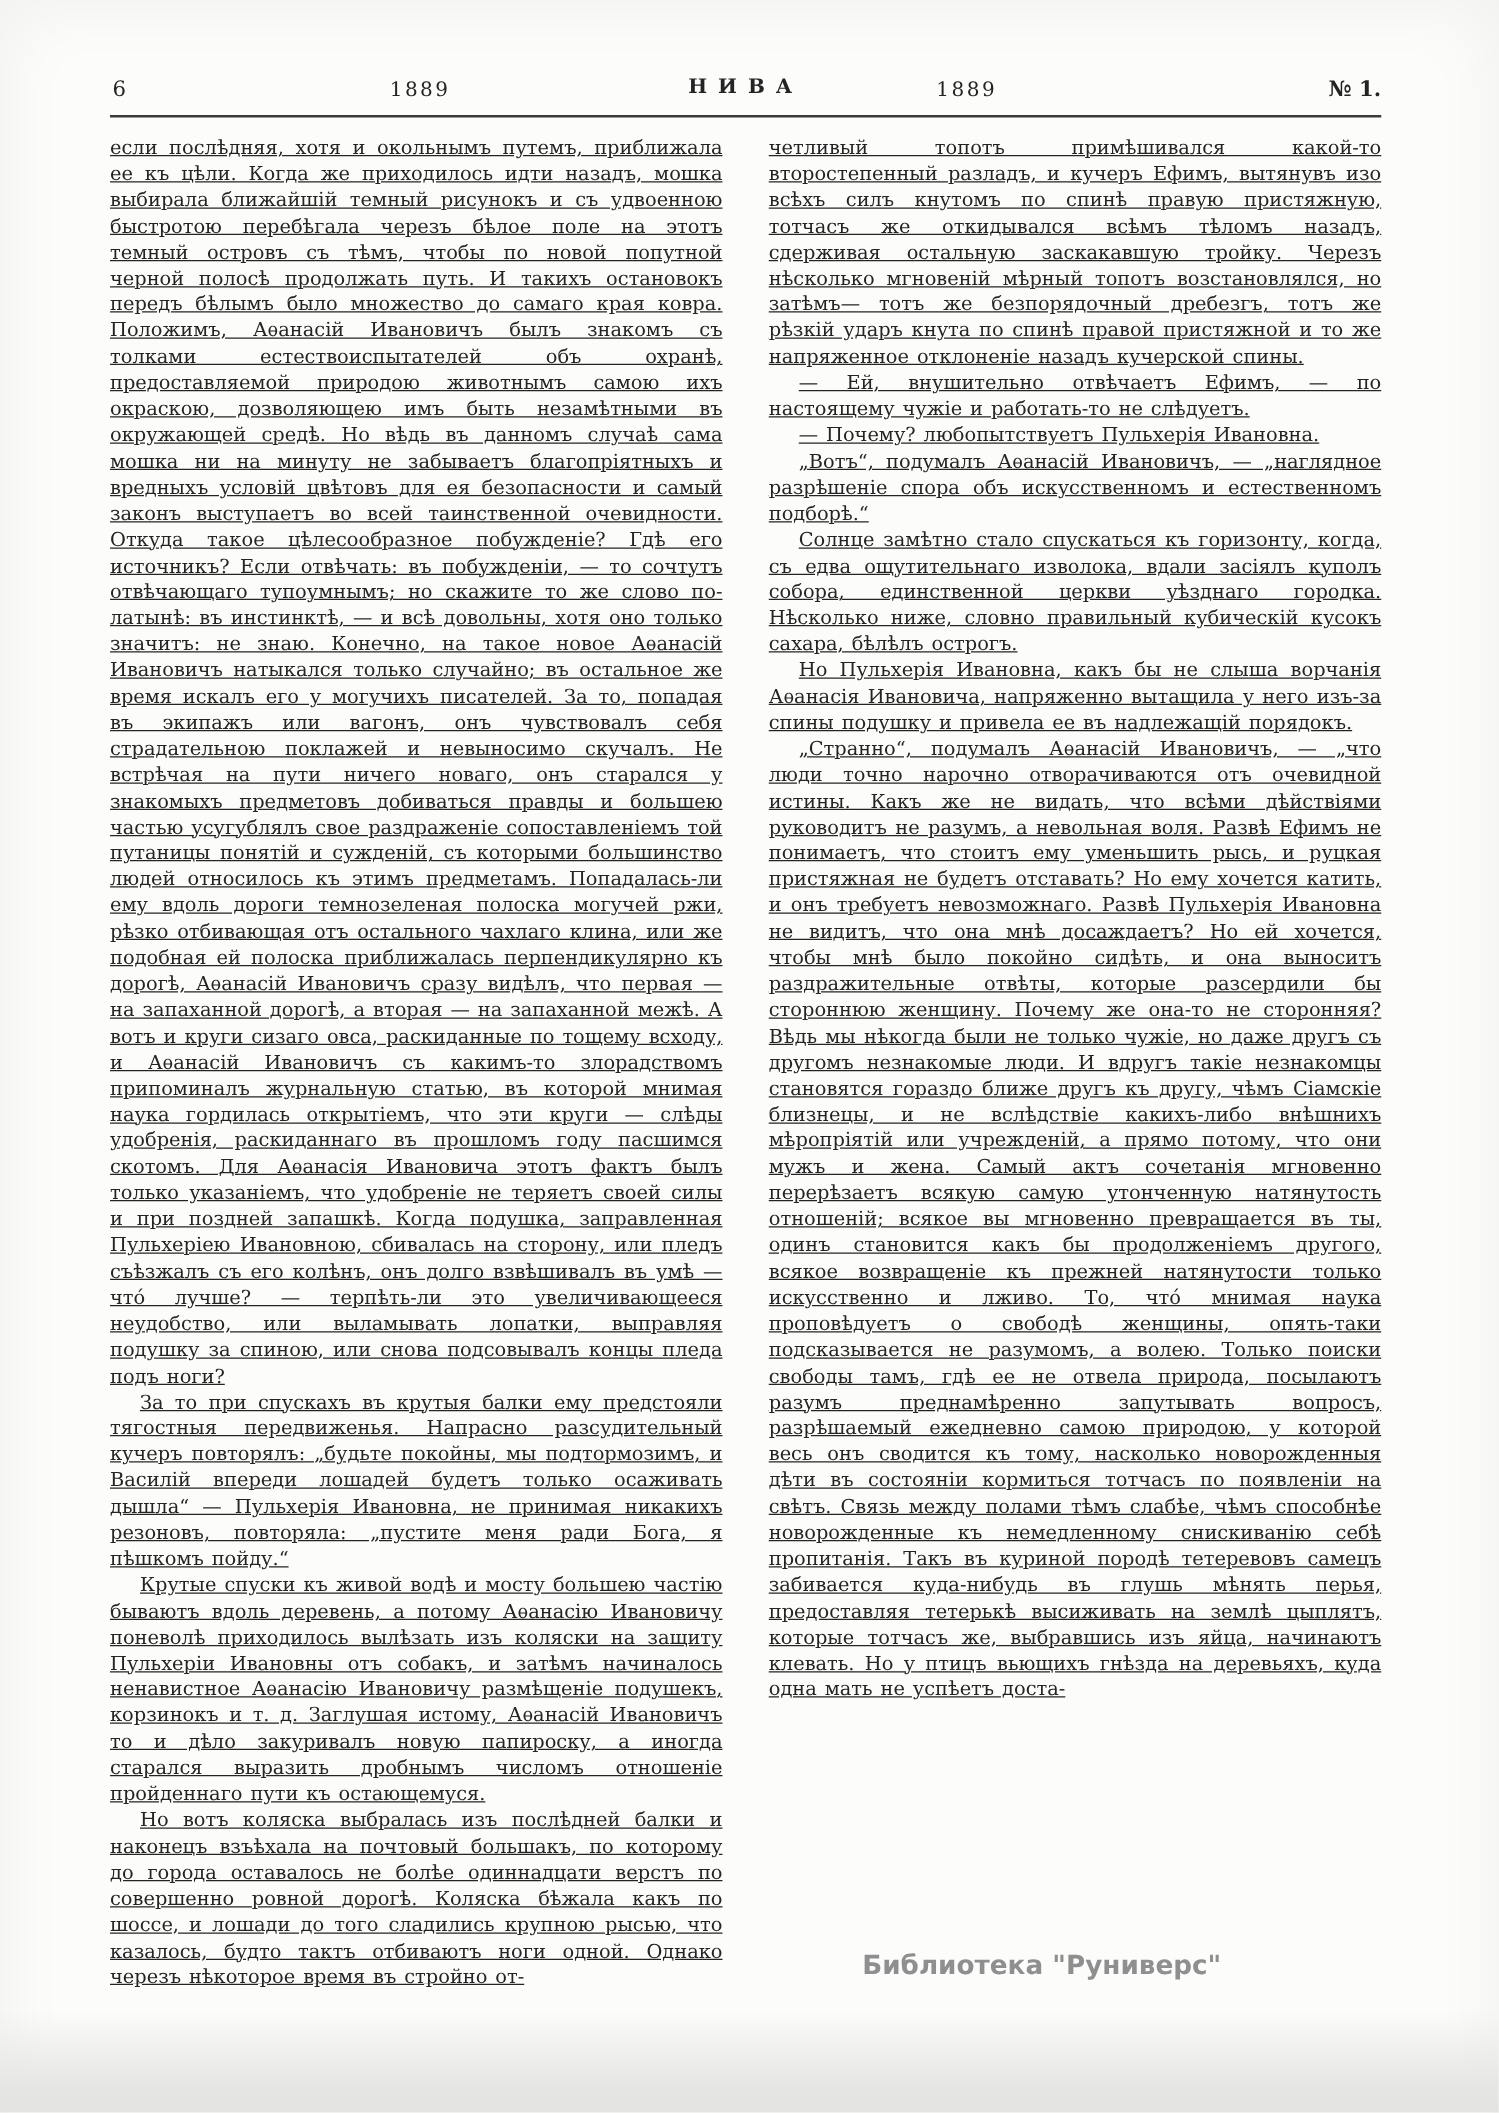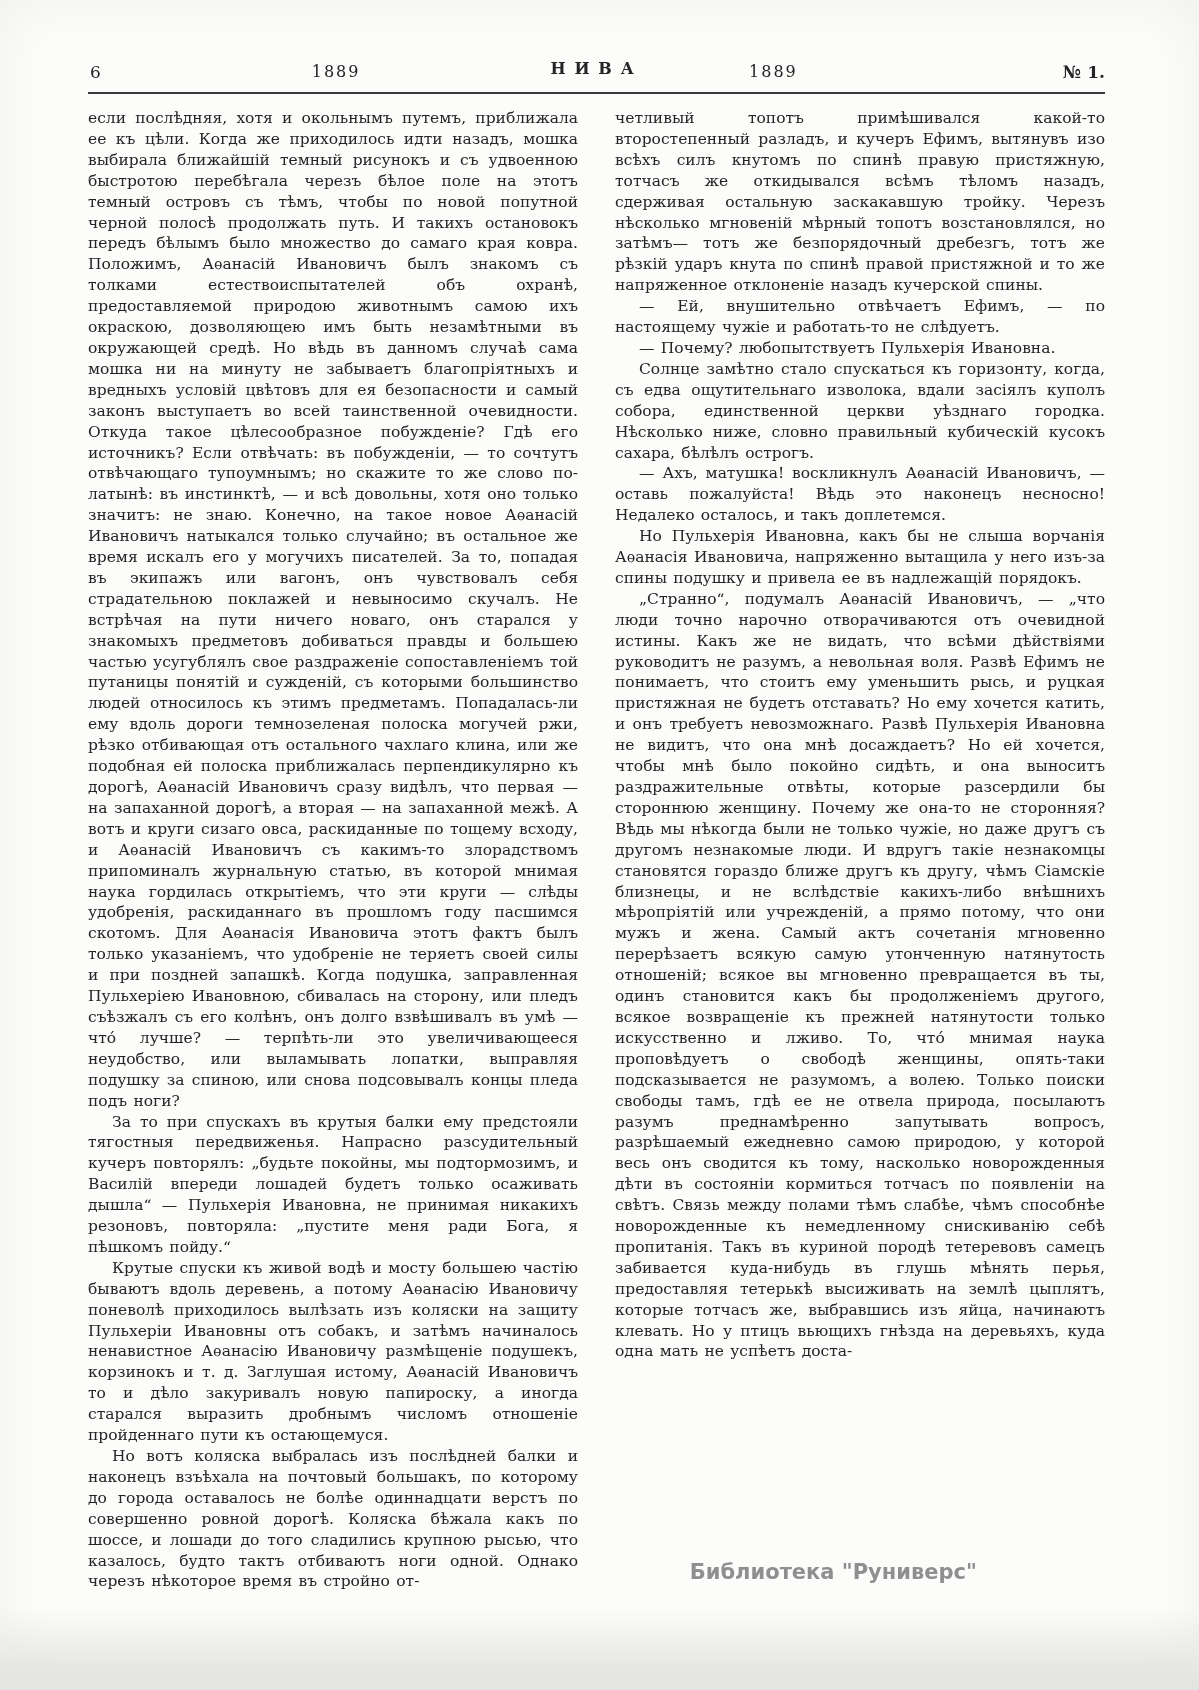--- a/index.html
+++ b/index.html
@@ -44,20 +44,21 @@
     gap: 37px;
     margin-top: 14px;
   }
   .column {
     width: 490px;
     font-size: 15.5px;
     line-height: 20.9px;
     text-align: justify;
     word-spacing: 0.09em;
     hyphens: auto;
+    text-decoration: underline;
   }
   .column p.para {
     margin: 0;
     text-indent: 24px;
   }
   .column p.para.noindent { text-indent: 0; }
   .watermark {
     position: absolute;
     top: 1560px;
     right: 222px;
@@ -96,22 +97,22 @@
     <div class="column">
         <p class="para noindent">если послѣдняя, хотя и окольнымъ путемъ, приближала ее къ цѣли. Когда же приходилось идти назадъ, мошка выбирала ближайшій темный рисунокъ и съ удвоенною быстротою перебѣгала черезъ бѣлое поле на этотъ темный островъ съ тѣмъ, чтобы по новой попутной черной полосѣ продолжать путь. И такихъ остановокъ передъ бѣлымъ было множество до самаго края ковра. Положимъ, Аѳанасій Ивановичъ былъ знакомъ съ толками естествоиспытателей объ охранѣ, предоставляемой природою животнымъ самою ихъ окраскою, дозволяющею имъ быть незамѣтными въ окружающей средѣ. Но вѣдь въ данномъ случаѣ сама мошка ни на минуту не забываетъ благопріятныхъ и вредныхъ условій цвѣтовъ для ея безопасности и самый законъ выступаетъ во всей таинственной очевидности. Откуда такое цѣлесообразное побужденіе? Гдѣ его источникъ? Если отвѣчать: въ побужденіи, — то сочтутъ отвѣчающаго тупоумнымъ; но скажите то же слово по-латынѣ: въ инстинктѣ, — и всѣ довольны, хотя оно только значитъ: не знаю. Конечно, на такое новое Аѳанасій Ивановичъ натыкался только случайно; въ остальное же время искалъ его у могучихъ писателей. За то, попадая въ экипажъ или вагонъ, онъ чувствовалъ себя страдательною поклажей и невыносимо скучалъ. Не встрѣчая на пути ничего новаго, онъ старался у знакомыхъ предметовъ добиваться правды и большею частью усугублялъ свое раздраженіе сопоставленіемъ той путаницы понятій и сужденій, съ которыми большинство людей относилось къ этимъ предметамъ. Попадалась-ли ему вдоль дороги темнозеленая полоска могучей ржи, рѣзко отбивающая отъ остального чахлаго клина, или же подобная ей полоска приближалась перпендикулярно къ дорогѣ, Аѳанасій Ивановичъ сразу видѣлъ, что первая — на запаханной дорогѣ, а вторая — на запаханной межѣ. А вотъ и круги сизаго овса, раскиданные по тощему всходу, и Аѳанасій Ивановичъ съ какимъ-то злорадствомъ припоминалъ журнальную статью, въ которой мнимая наука гордилась открытіемъ, что эти круги — слѣды удобренія, раскиданнаго въ прошломъ году пасшимся скотомъ. Для Аѳанасія Ивановича этотъ фактъ былъ только указаніемъ, что удобреніе не теряетъ своей силы и при поздней запашкѣ. Когда подушка, заправленная Пульхеріею Ивановною, сбивалась на сторону, или пледъ съѣзжалъ съ его колѣнъ, онъ долго взвѣшивалъ въ умѣ — что́ лучше? — терпѣть-ли это увеличивающееся неудобство, или выламывать лопатки, выправляя подушку за спиною, или снова подсовывалъ концы пледа подъ ноги?</p>
         <p class="para">За то при спускахъ въ крутыя балки ему предстояли тягостныя передвиженья. Напрасно разсудительный кучеръ повторялъ: „будьте покойны, мы подтормозимъ, и Василій впереди лошадей будетъ только осаживать дышла“ — Пульхерія Ивановна, не принимая никакихъ резоновъ, повторяла: „пустите меня ради Бога, я пѣшкомъ пойду.“</p>
         <p class="para">Крутые спуски къ живой водѣ и мосту большею частію бываютъ вдоль деревень, а потому Аѳанасію Ивановичу поневолѣ приходилось вылѣзать изъ коляски на защиту Пульхеріи Ивановны отъ собакъ, и затѣмъ начиналось ненавистное Аѳанасію Ивановичу размѣщеніе подушекъ, корзинокъ и т. д. Заглушая истому, Аѳанасій Ивановичъ то и дѣло закуривалъ новую папироску, а иногда старался выразить дробнымъ числомъ отношеніе пройденнаго пути къ остающемуся.</p>
         <p class="para">Но вотъ коляска выбралась изъ послѣдней балки и наконецъ взъѣхала на почтовый большакъ, по которому до города оставалось не болѣе одиннадцати верстъ по совершенно ровной дорогѣ. Коляска бѣжала какъ по шоссе, и лошади до того сладились крупною рысью, что казалось, будто тактъ отбиваютъ ноги одной. Однако черезъ нѣкоторое время въ стройно от-</p>
       </div>
     <div class="column">
         <p class="para noindent">четливый топотъ примѣшивался какой-то второстепенный разладъ, и кучеръ Ефимъ, вытянувъ изо всѣхъ силъ кнутомъ по спинѣ правую пристяжную, тотчасъ же откидывался всѣмъ тѣломъ назадъ, сдерживая остальную заскакавшую тройку. Черезъ нѣсколько мгновеній мѣрный топотъ возстановлялся, но затѣмъ— тотъ же безпорядочный дребезгъ, тотъ же рѣзкій ударъ кнута по спинѣ правой пристяжной и то же напряженное отклоненіе назадъ кучерской спины.</p>
         <p class="para">— Ей, внушительно отвѣчаетъ Ефимъ, — по настоящему чужіе и работать-то не слѣдуетъ.</p>
         <p class="para">— Почему? любопытствуетъ Пульхерія Ивановна.</p>
+        <p class="para">„Вотъ“, подумалъ Аѳанасій Ивановичъ, — „наглядное разрѣшеніе спора объ искусственномъ и естественномъ подборѣ.“</p>
         <p class="para">Солнце замѣтно стало спускаться къ горизонту, когда, съ едва ощутительнаго изволока, вдали засіялъ куполъ собора, единственной церкви уѣзднаго городка. Нѣсколько ниже, словно правильный кубическій кусокъ сахара, бѣлѣлъ острогъ.</p>
-        <p class="para">— Ахъ, матушка! воскликнулъ Аѳанасій Ивановичъ, — оставь пожалуйста! Вѣдь это наконецъ несносно! Недалеко осталось, и такъ доплетемся.</p>
         <p class="para">Но Пульхерія Ивановна, какъ бы не слыша ворчанія Аѳанасія Ивановича, напряженно вытащила у него изъ-за спины подушку и привела ее въ надлежащій порядокъ.</p>
         <p class="para">„Странно“, подумалъ Аѳанасій Ивановичъ, — „что люди точно нарочно отворачиваются отъ очевидной истины. Какъ же не видать, что всѣми дѣйствіями руководитъ не разумъ, а невольная воля. Развѣ Ефимъ не понимаетъ, что стоитъ ему уменьшить рысь, и руцкая пристяжная не будетъ отставать? Но ему хочется катить, и онъ требуетъ невозможнаго. Развѣ Пульхерія Ивановна не видитъ, что она мнѣ досаждаетъ? Но ей хочется, чтобы мнѣ было покойно сидѣть, и она выноситъ раздражительные отвѣты, которые разсердили бы стороннюю женщину. Почему же она-то не сторонняя? Вѣдь мы нѣкогда были не только чужіе, но даже другъ съ другомъ незнакомые люди. И вдругъ такіе незнакомцы становятся гораздо ближе другъ къ другу, чѣмъ Сіамскіе близнецы, и не вслѣдствіе какихъ-либо внѣшнихъ мѣропріятій или учрежденій, а прямо потому, что они мужъ и жена. Самый актъ сочетанія мгновенно перерѣзаетъ всякую самую утонченную натянутость отношеній; всякое вы мгновенно превращается въ ты, одинъ становится какъ бы продолженіемъ другого, всякое возвращеніе къ прежней натянутости только искусственно и лживо. То, что́ мнимая наука проповѣдуетъ о свободѣ женщины, опять-таки подсказывается не разумомъ, а волею. Только поиски свободы тамъ, гдѣ ее не отвела природа, посылаютъ разумъ преднамѣренно запутывать вопросъ, разрѣшаемый ежедневно самою природою, у которой весь онъ сводится къ тому, насколько новорожденныя дѣти въ состояніи кормиться тотчасъ по появленіи на свѣтъ. Связь между полами тѣмъ слабѣе, чѣмъ способнѣе новорожденные къ немедленному снискиванію себѣ пропитанія. Такъ въ куриной породѣ тетеревовъ самецъ забивается куда-нибудь въ глушь мѣнять перья, предоставляя тетерькѣ высиживать на землѣ цыплятъ, которые тотчасъ же, выбравшись изъ яйца, начинаютъ клевать. Но у птицъ вьющихъ гнѣзда на деревьяхъ, куда одна мать не успѣетъ доста-</p>
       </div>
   </main>
 
 </div>
 
 <div class="scan-edge-bottom"></div>
 <div class="watermark">Библиотека "Руниверс"</div>
 

